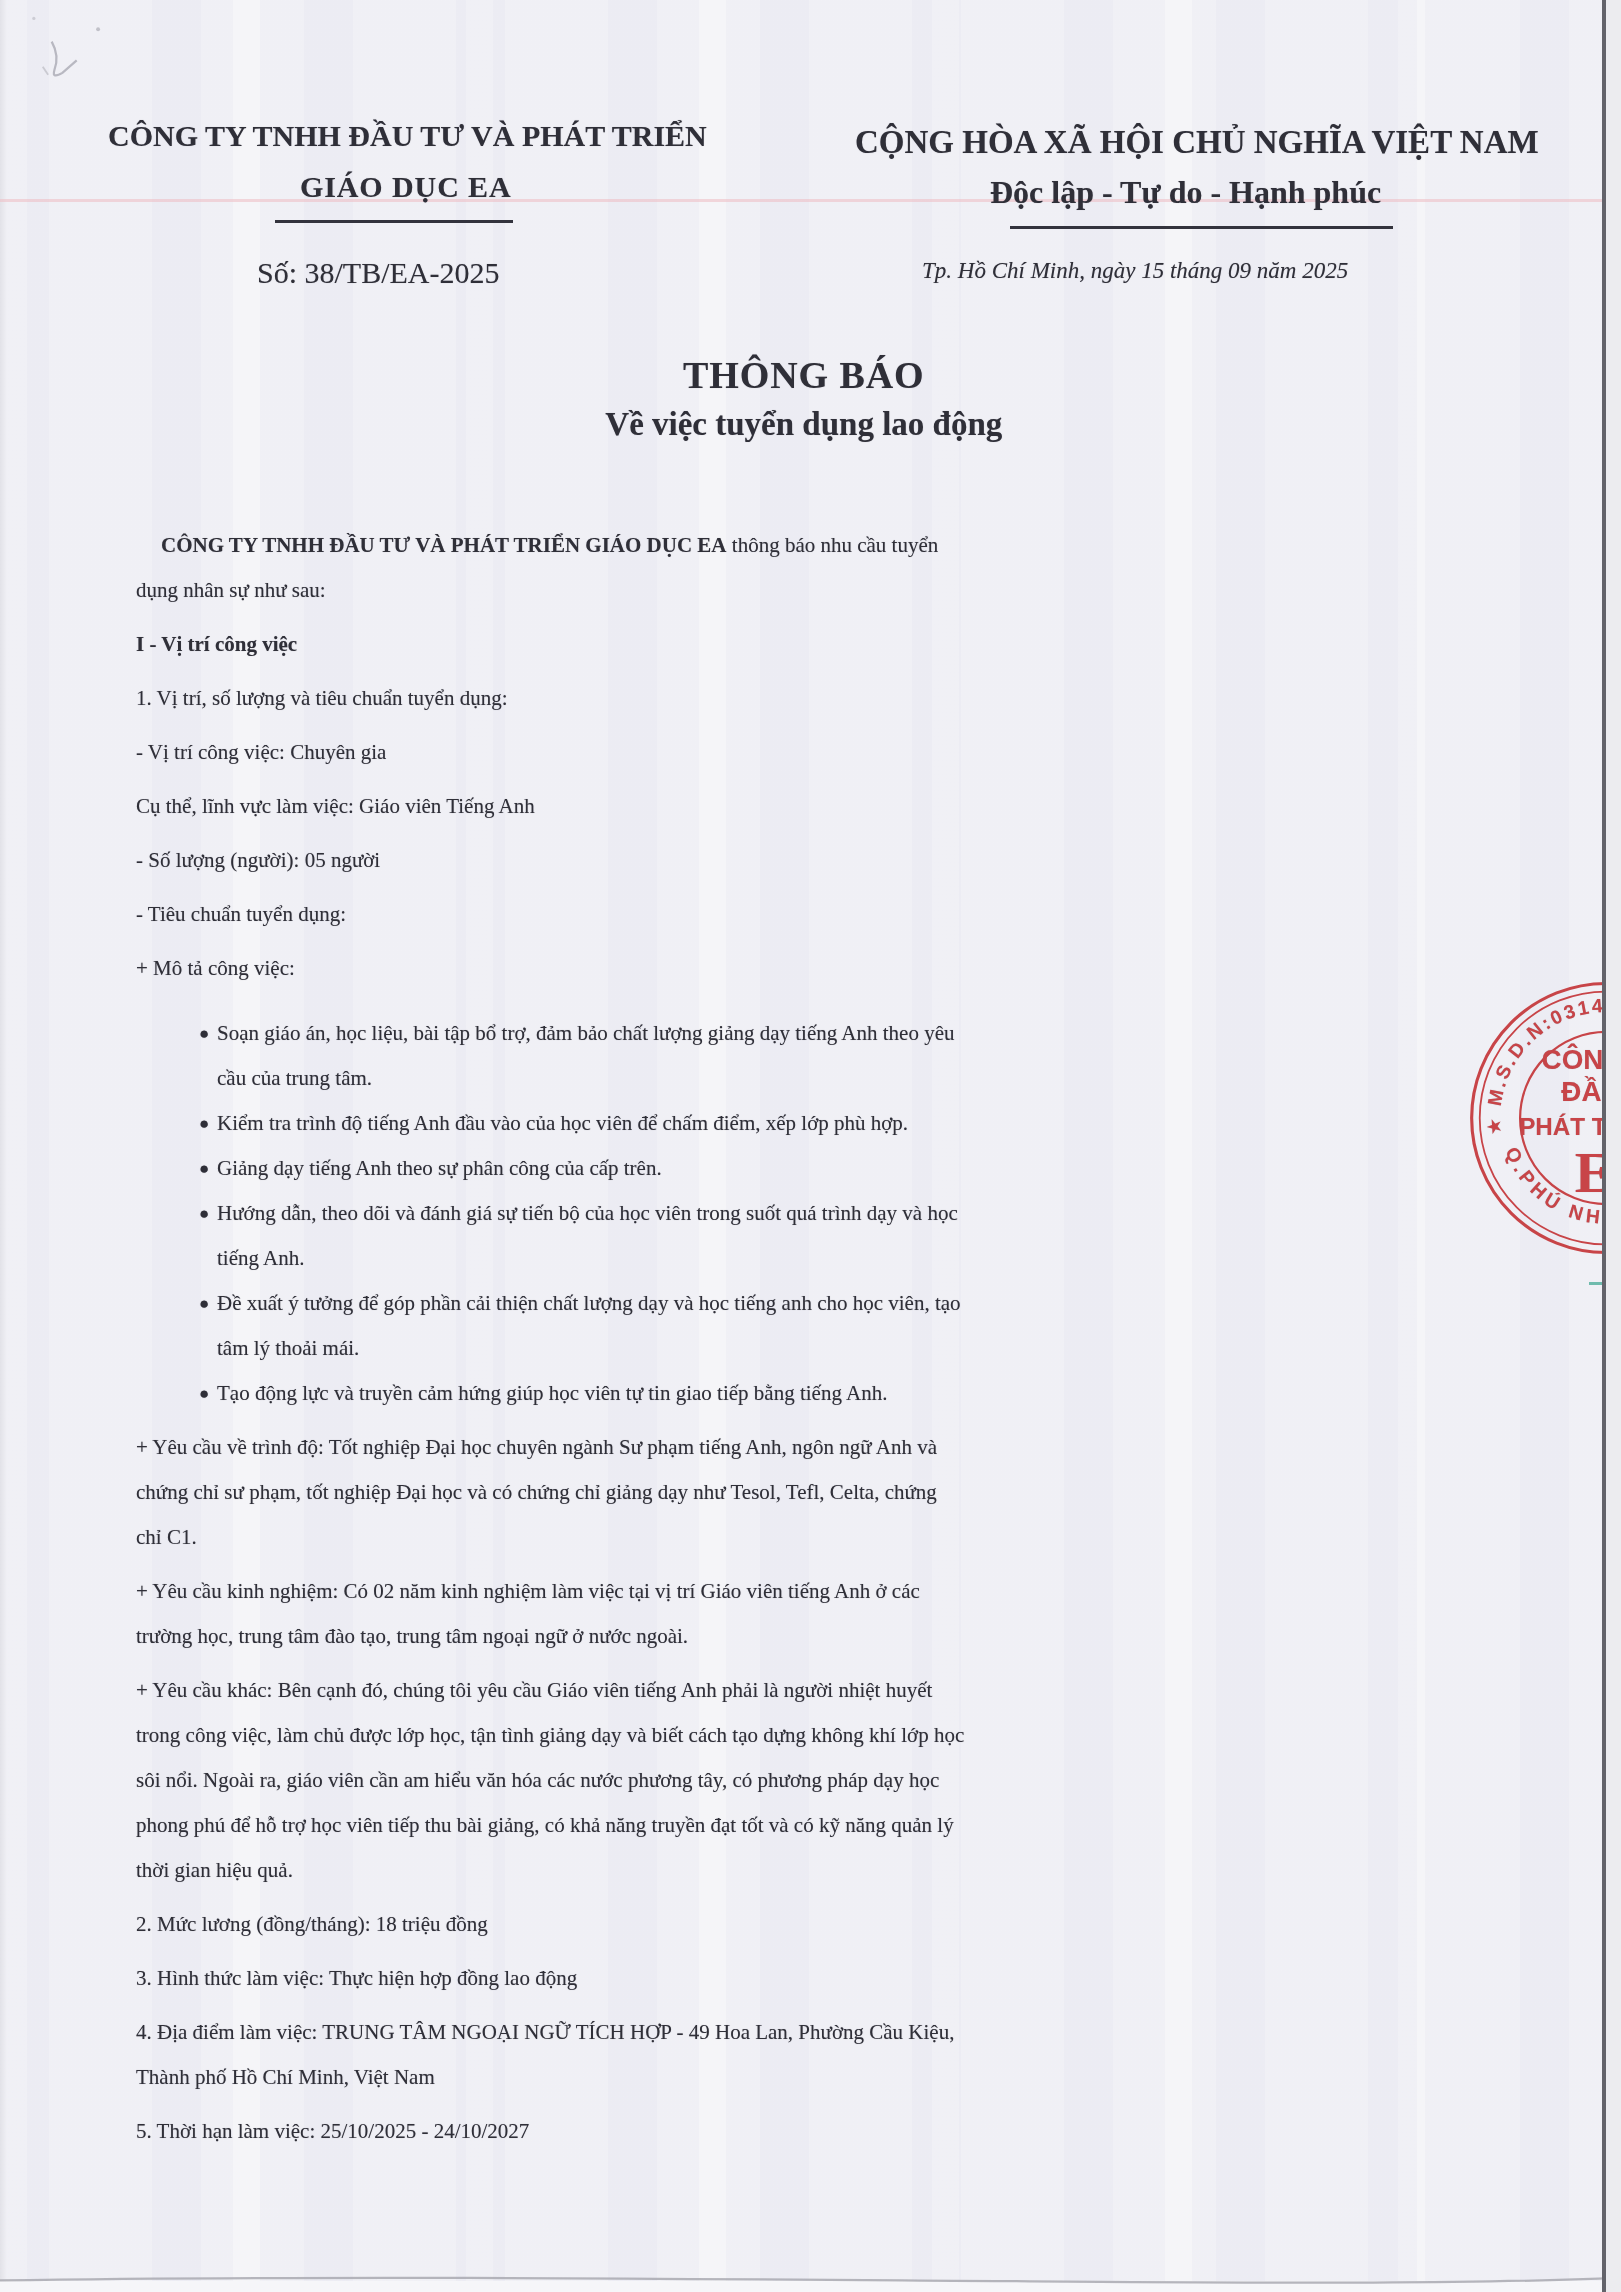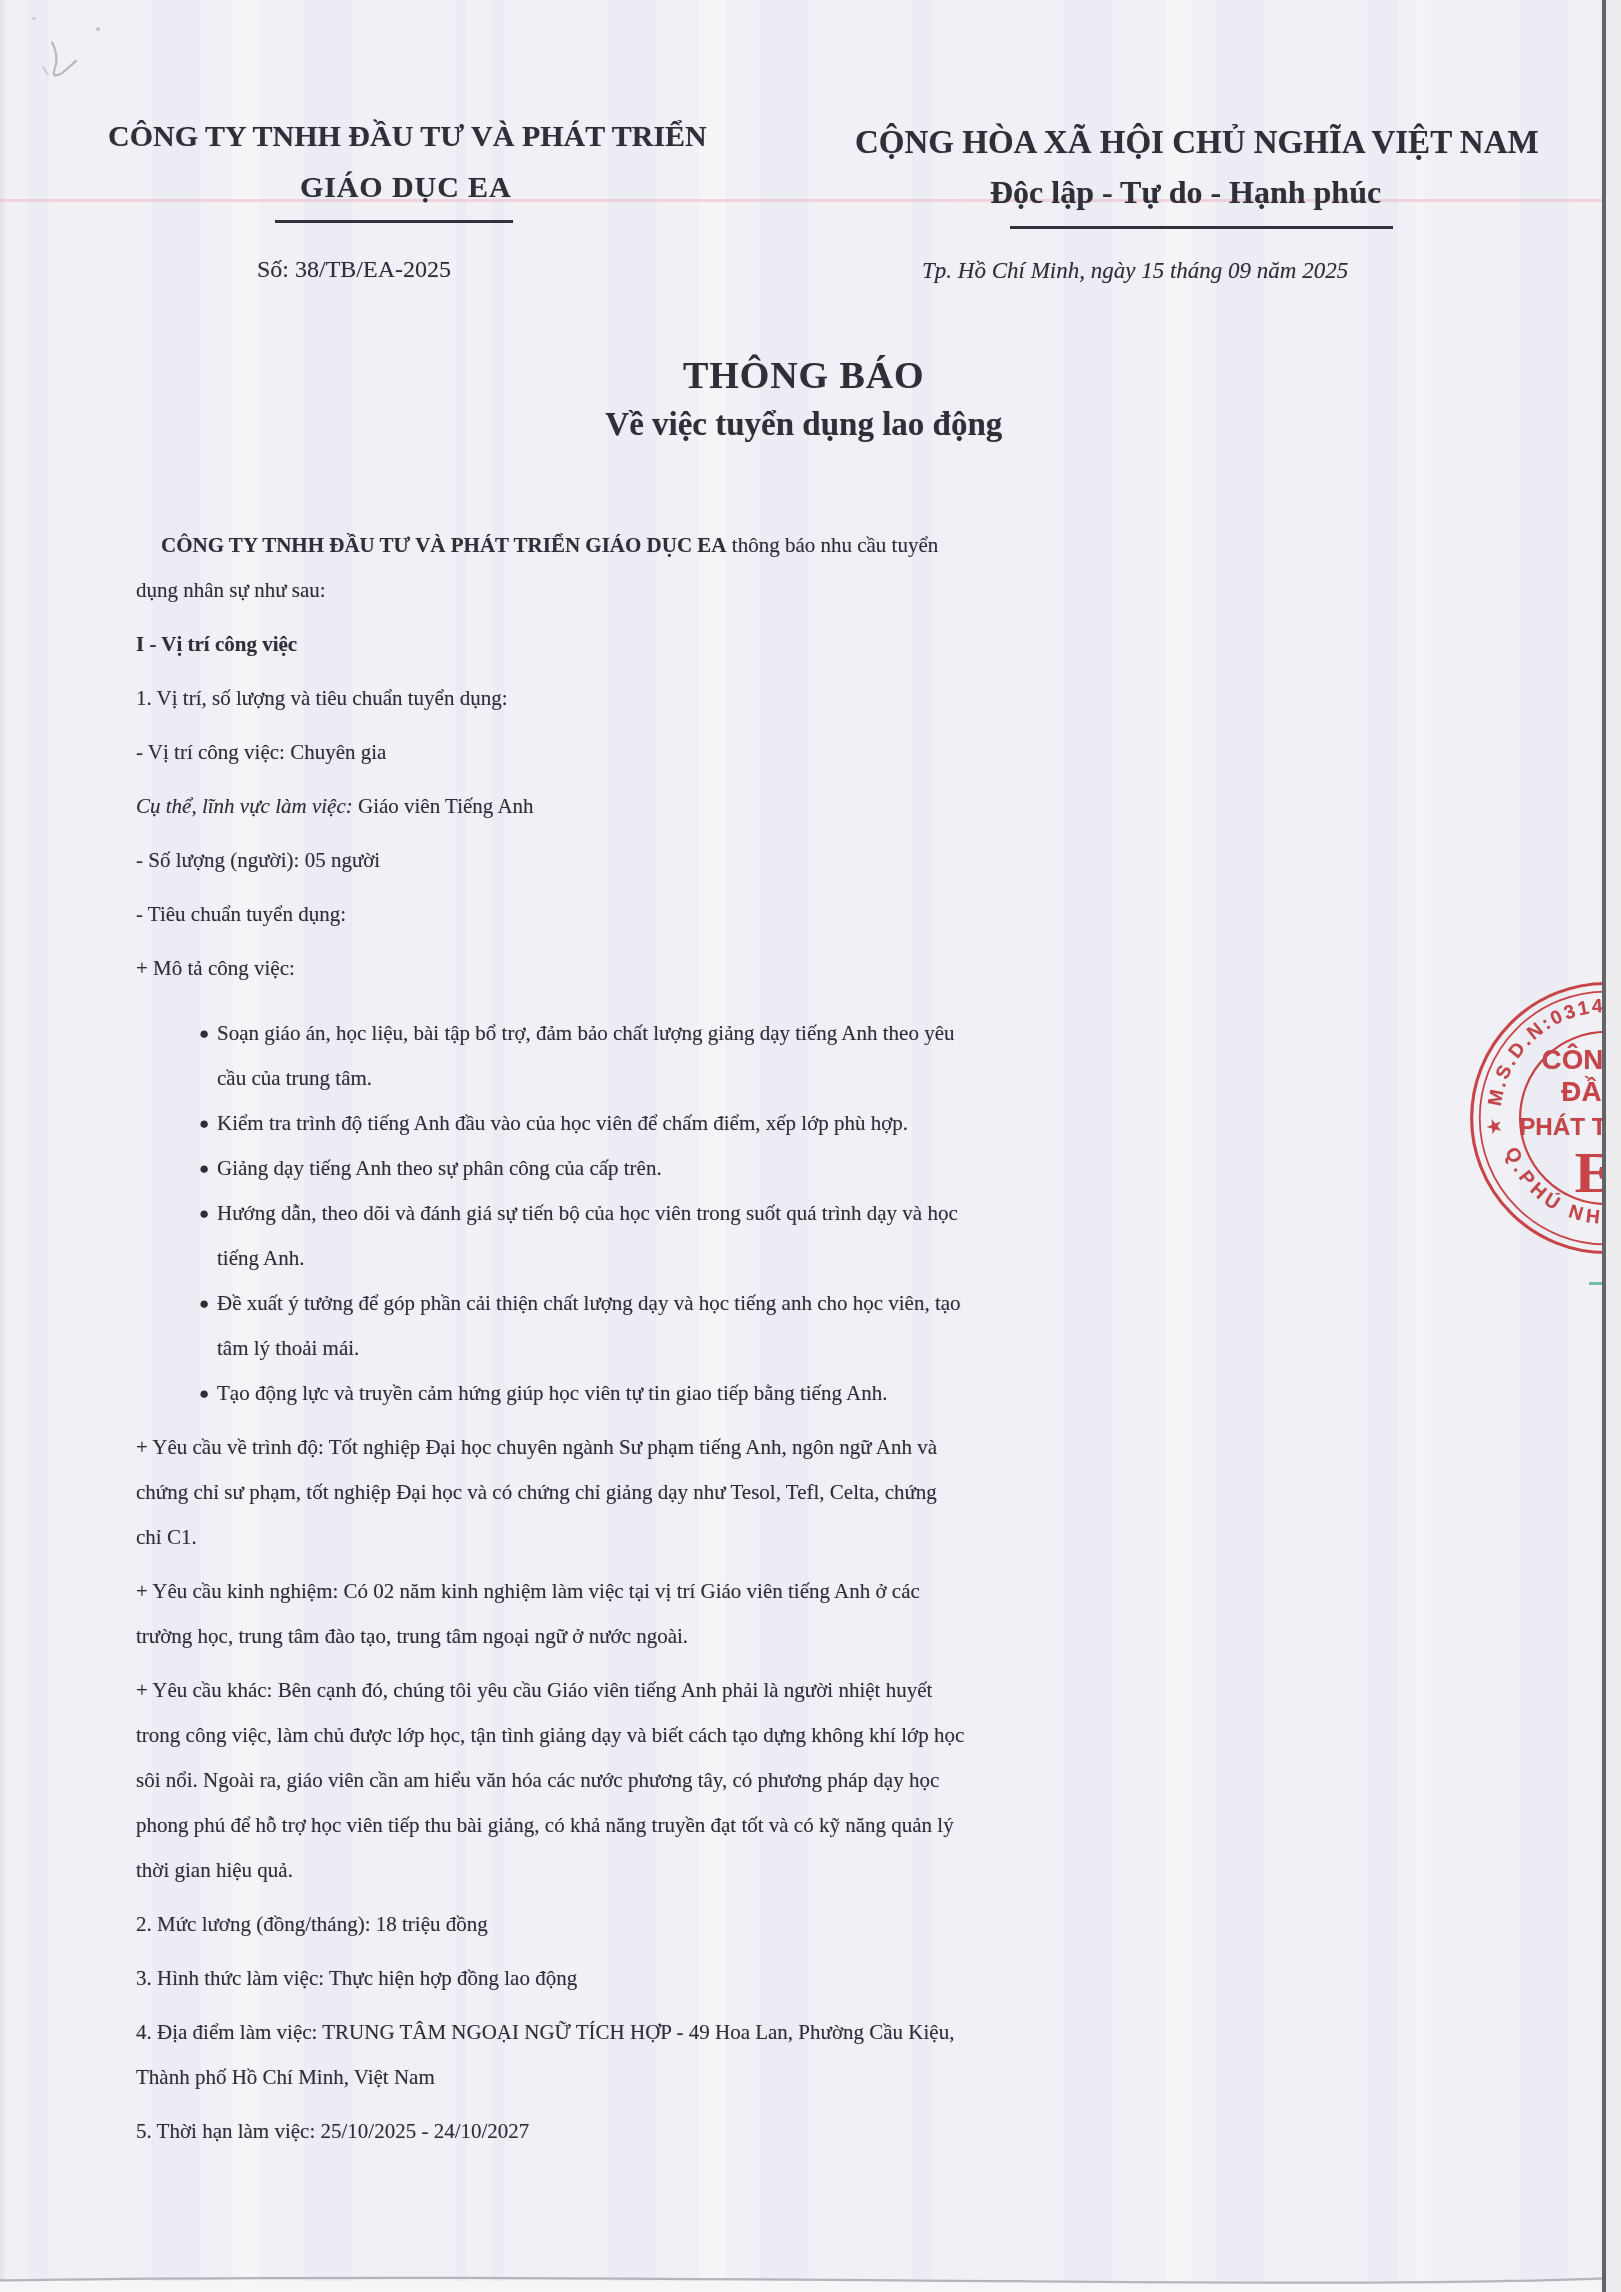--- a/index.html
+++ b/index.html
@@ -23,38 +23,38 @@
     background:var(--pink,#eebfc6);opacity:.6;
   }
   .artifact{position:absolute;z-index:2;}
   
   .hdr{position:absolute;z-index:2;font-weight:bold;white-space:nowrap;}
   .hdr-left-1{left:108px;top:119px;font-size:30px;}
   .hdr-left-2{left:300px;top:170px;font-size:30px;letter-spacing:0.9px;}
   .rule{position:absolute;z-index:2;height:2.7px;background:#33333d;}
   .rule-left{left:275px;top:220px;width:238px;}
   .rule-right{left:1010px;top:226px;width:383px;}
-  .doc-number{position:absolute;z-index:2;left:257px;top:256px;font-size:24px;white-space:nowrap;}
+  .doc-number{position:absolute;z-index:2;left:257px;top:256px;font-size:30px;white-space:nowrap;}
   .hdr-right-1{left:855px;top:124px;font-size:33px;}
   .hdr-right-2{left:980px;top:174px;font-size:32px;margin-left:10px;}
   .dateline{position:absolute;z-index:2;left:922px;top:258px;font-size:23px;font-style:italic;white-space:nowrap;}
   
   .title-block{position:absolute;z-index:2;left:-7.2px;top:353px;width:1622px;text-align:center;}
   .title-main{font-size:38px;font-weight:bold;letter-spacing:0.9px;}
   .title-sub{font-size:33px;font-weight:bold;margin-top:9px;}
   
   .content{
     position:absolute;z-index:2;left:136px;top:523px;width:1433px;
     font-size:21px;line-height:45px;text-align:left;
   }
   .content p{margin:0 0 9px 0;}
   .content p.h{font-weight:bold;}
   .content .indent{text-indent:25px;}
   .content span.b{font-weight:bold;}
-  .content span.i{font-style:italic;}
+  .content span.i{}
   .content ul{margin:19.7px 0 9px 0;padding:0;list-style:none;}
   .content li{position:relative;padding-left:81px;}
   .content li::before{
     content:"\25CF";position:absolute;left:63px;top:0;
     font-size:17px;line-height:45px;
   }
   
   .inky{text-shadow:0 0 0.9px rgba(47,47,60,.35);}
   
   .stamp{position:absolute;z-index:3;left:1460px;top:970px;width:296px;height:296px;opacity:.93;}

